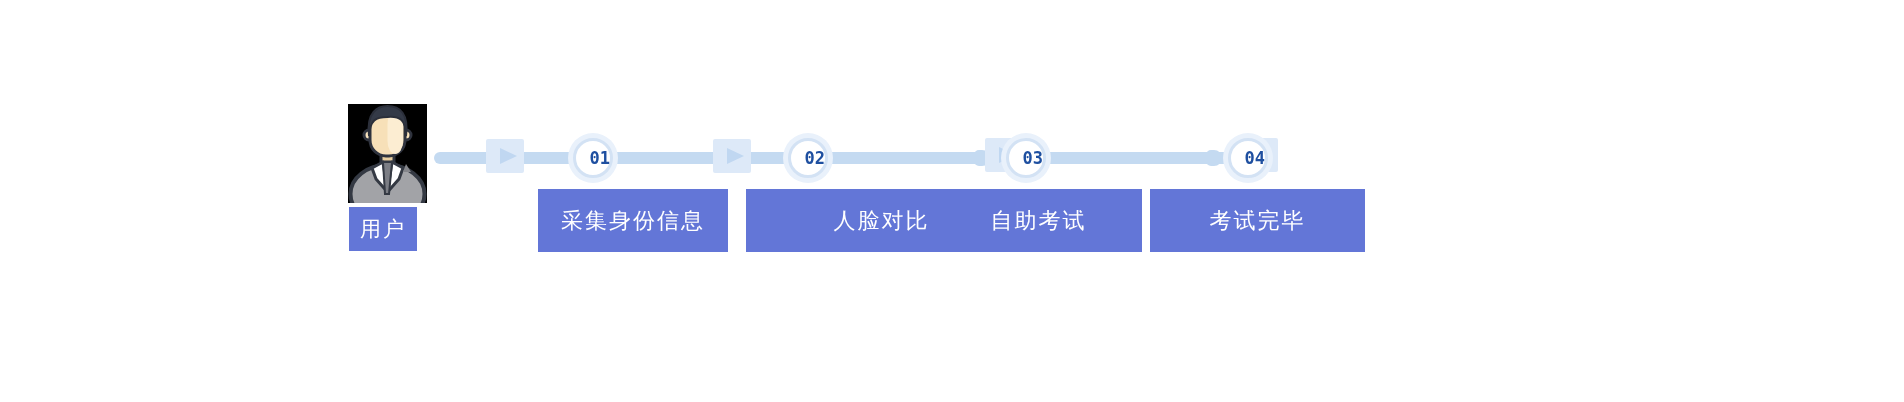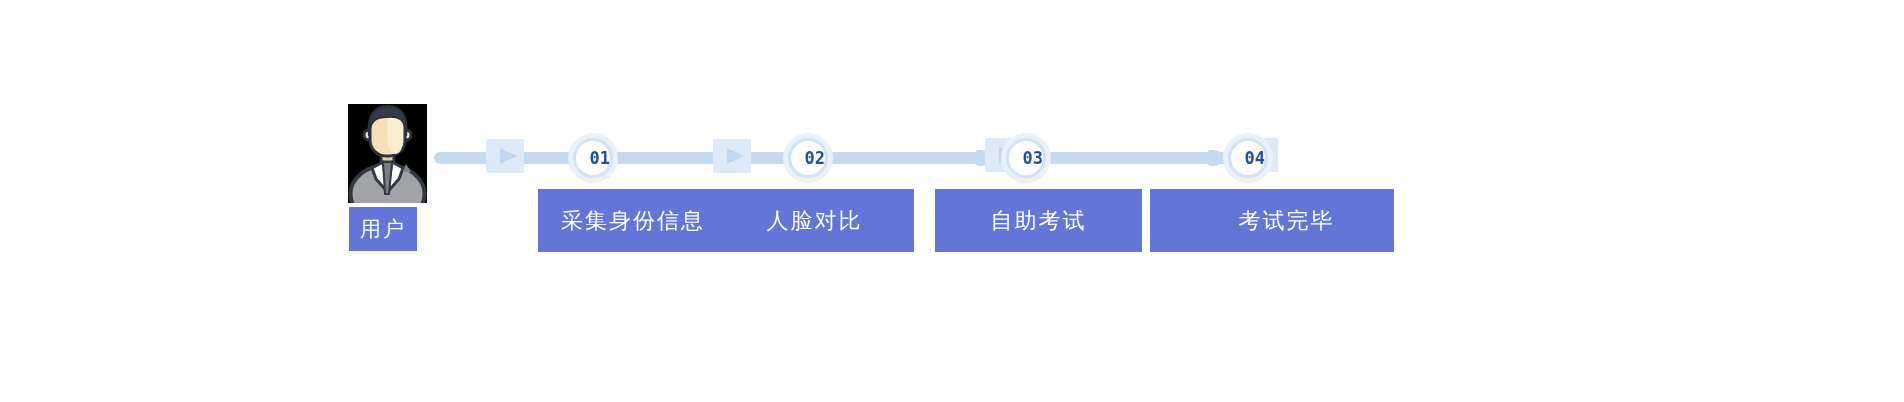--- a/index.html
+++ b/index.html
@@ -97,23 +97,23 @@
     top: 189px;
     height: 63px;
     background: #6376d7;
     color: #ffffff;
     display: flex; align-items: center; justify-content: center;
     font-size: 22px;
     letter-spacing: 2px;
     z-index: 2;
   }
   .b1 { left: 498px; width: 190px; margin-left: 40px; }
-  .b2 { left: 715px; width: 199px; }
+  .b2 { left: 746px; width: 199px; padding-left: 36px; }
   .b3 { left: 935px; width: 207px; }
-  .b4 { left: 1150px; width: 215px; padding-left: 29px; }
+  .b4 { left: 1150px; width: 215px; }
 
   .user-box {
     position: absolute;
     left: 349px; top: 207px;
     width: 68px; height: 44px;
     background: #6376d7;
     color: #ffffff;
     display: flex; align-items: center; justify-content: center;
     font-size: 21px;
     letter-spacing: 2px;

